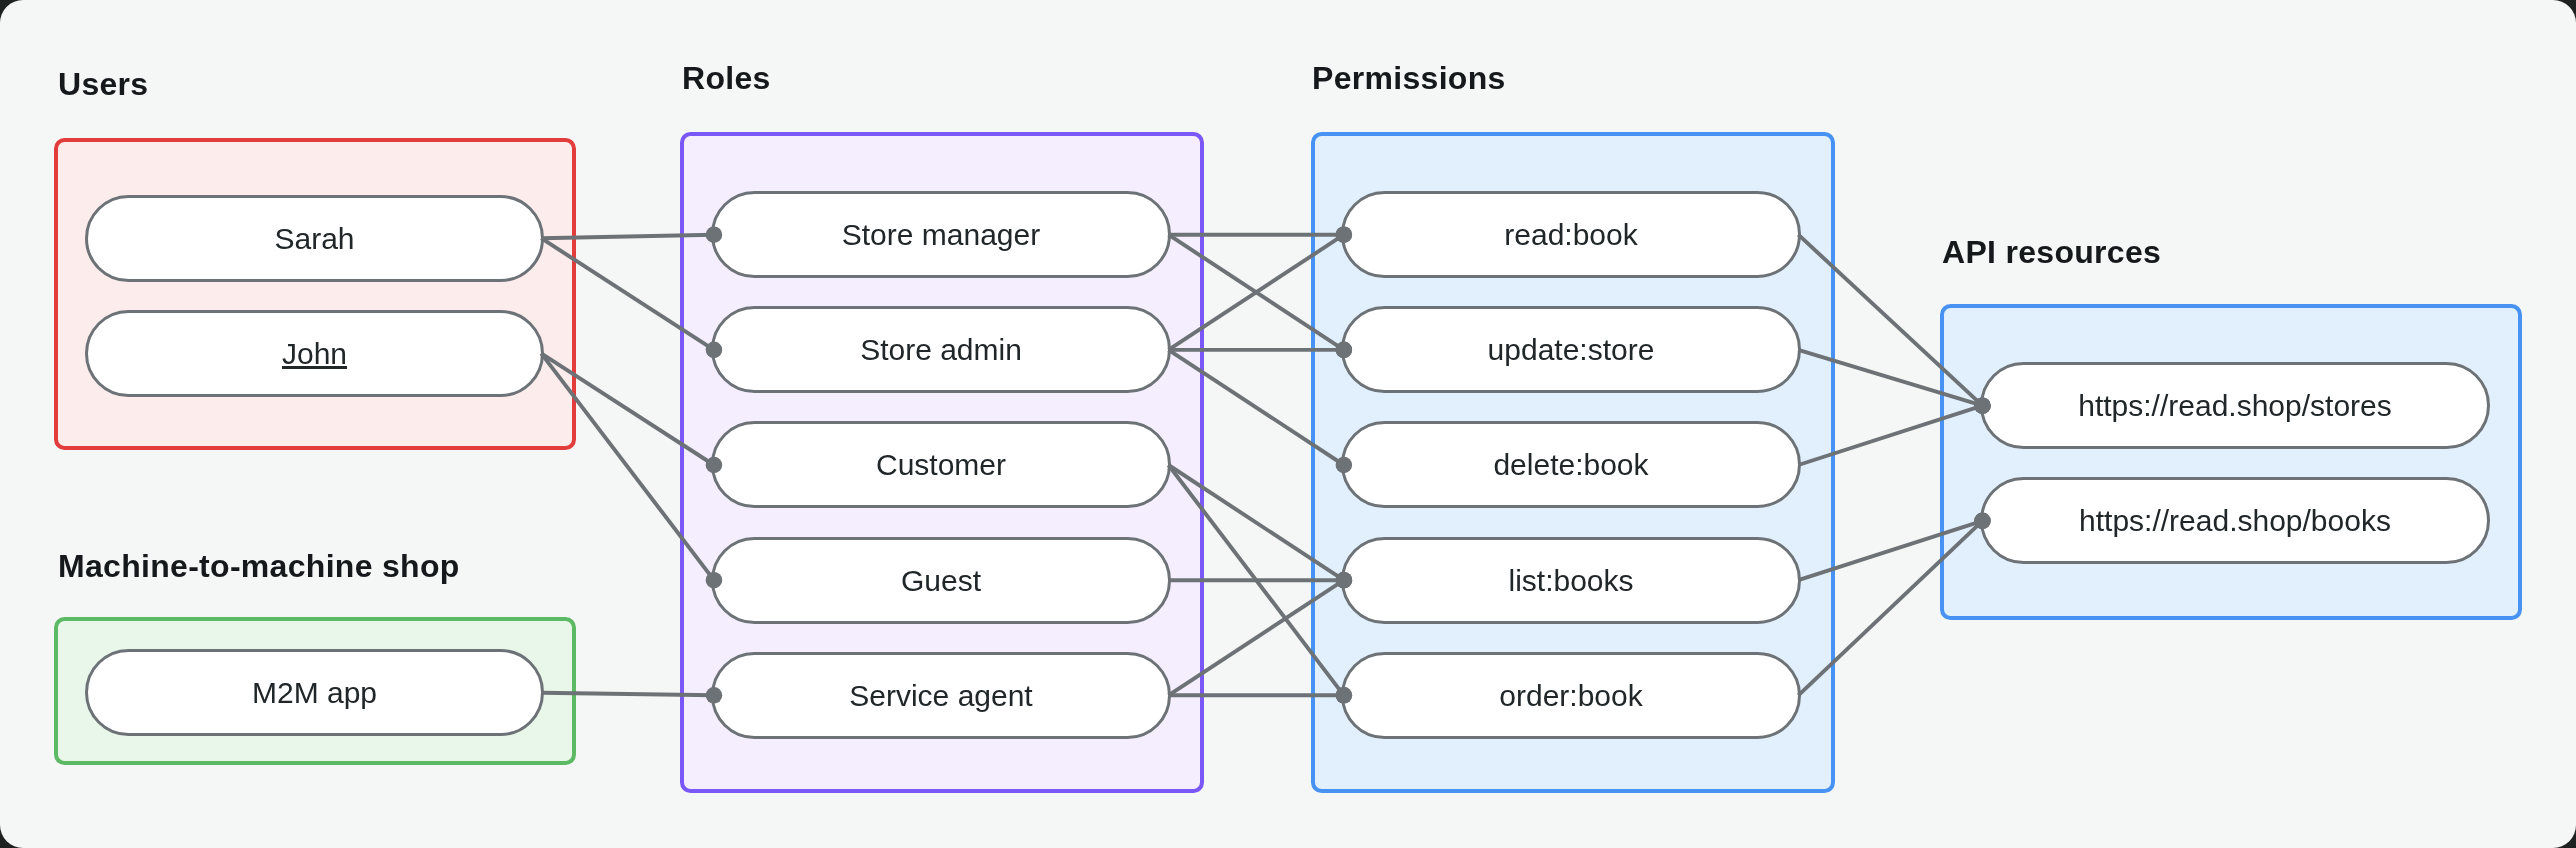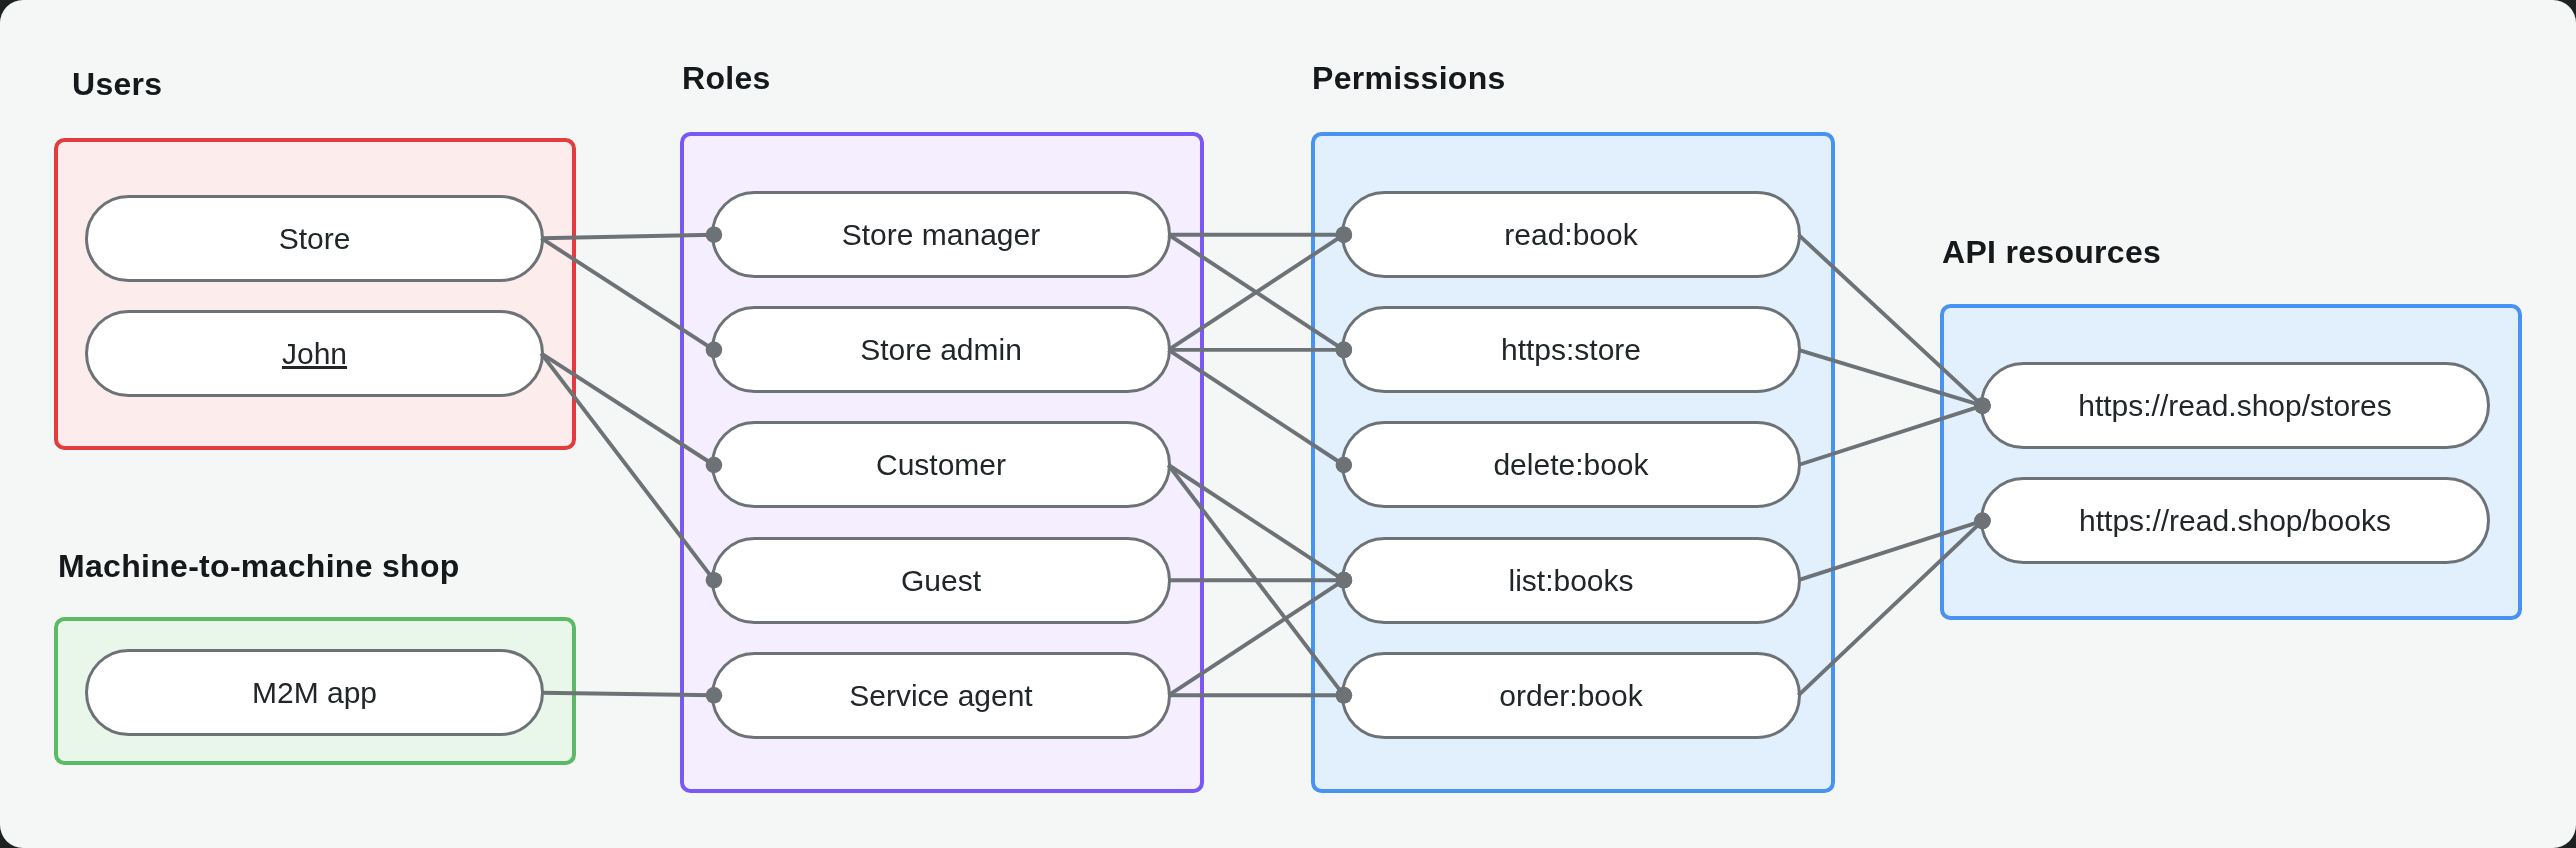--- a/index.html
+++ b/index.html
@@ -45,49 +45,49 @@
     left:0; top:0;
     width:2576px; height:848px;
     pointer-events:none;
   }
 </style>
 </head>
 <body style="background-color: rgb(30, 35, 33);">
 
 <div class="canvas" id="canvas" style="background-color: rgb(245, 247, 246);">
 
-  <div class="group-label" style="left:72px; top:68px;">Users</div>
+  <div class="group-label" style="left:58px; top:68px;">Users</div>
   <div class="group-label" style="left:58px; top:550px;">Machine-to-machine shop</div>
   <div class="group-label" style="left:682px; top:62px;">Roles</div>
   <div class="group-label" style="left:1312px; top:62px;">Permissions</div>
   <div class="group-label" style="left:1942px; top:236px;">API resources</div>
 
   <div class="group-box" style="left: 54px; top: 138px; width: 522px; height: 312px; border-color: rgb(226, 60, 60); background-color: rgb(253, 236, 236);"></div>
 
   <div class="group-box" style="left: 54px; top: 617px; width: 522px; height: 148px; border-color: rgb(92, 185, 100); background-color: rgb(233, 246, 234);"></div>
 
   <div class="group-box" style="left: 680px; top: 132px; width: 524px; height: 661px; border-color: rgb(122, 87, 247); background-color: rgb(244, 238, 254);"></div>
 
   <div class="group-box" style="left: 1311px; top: 132px; width: 524px; height: 661px; border-color: rgb(71, 146, 242); background-color: rgb(226, 240, 254);"></div>
 
   <div class="group-box" style="left: 1940px; top: 304px; width: 582px; height: 316px; border-color: rgb(71, 146, 242); background-color: rgb(226, 240, 254);"></div>
 
-  <div class="pill" style="left:85px; top:195px; width:459px;">Store</div>
+  <div class="pill" style="left:85px; top:195px; width:459px;">Sarah</div>
   <div class="pill" style="left:85px; top:310px; width:459px;text-decoration:underline;">John</div>
 
   <div class="pill" style="left:85px; top:649px; width:459px;">M2M app</div>
 
   <div class="pill" style="left:711px; top:191px; width:460px;">Store manager</div>
   <div class="pill" style="left:711px; top:306px; width:460px;">Store admin</div>
   <div class="pill" style="left:711px; top:421px; width:460px;">Customer</div>
   <div class="pill" style="left:711px; top:537px; width:460px;">Guest</div>
   <div class="pill" style="left:711px; top:652px; width:460px;">Service agent</div>
 
   <div class="pill" style="left:1341px; top:191px; width:460px;">read:book</div>
-  <div class="pill" style="left:1341px; top:306px; width:460px;">https:store</div>
+  <div class="pill" style="left:1341px; top:306px; width:460px;">update:store</div>
   <div class="pill" style="left:1341px; top:421px; width:460px;">delete:book</div>
   <div class="pill" style="left:1341px; top:537px; width:460px;">list:books</div>
   <div class="pill" style="left:1341px; top:652px; width:460px;">order:book</div>
 
   <div class="pill" style="left:1980px; top:362px; width:510px;">https://read.shop/stores</div>
   <div class="pill" style="left:1980px; top:477px; width:510px;">https://read.shop/books</div>
 
   <svg id="edges" xmlns="http://www.w3.org/2000/svg" viewBox="0 0 2952 972" width="2576" height="848">
       <line x1="620" y1="273" x2="818" y2="269" stroke="#6d7276" stroke-width="4.5"></line>
       <line x1="620" y1="273" x2="818" y2="401" stroke="#6d7276" stroke-width="4.5"></line>

